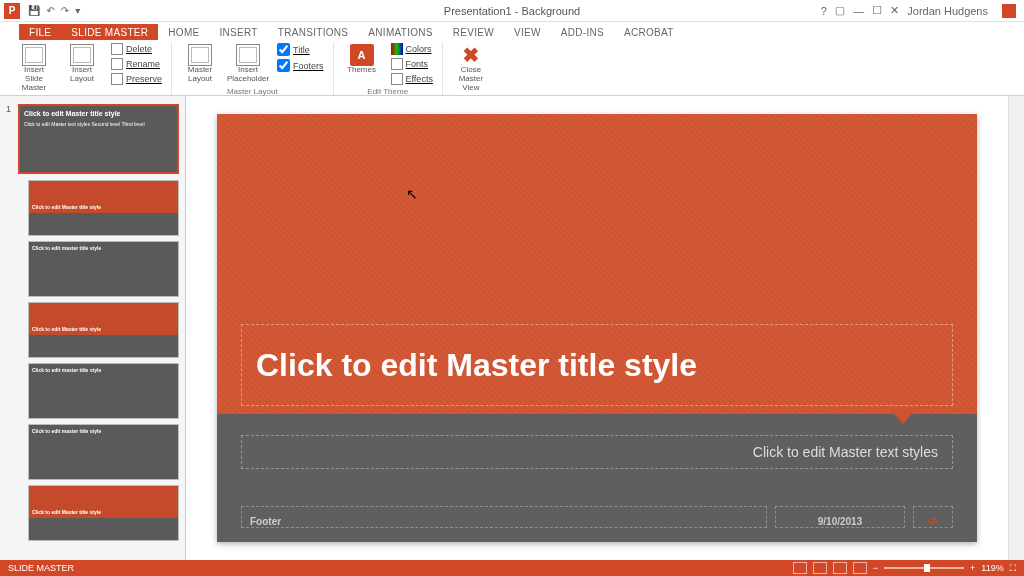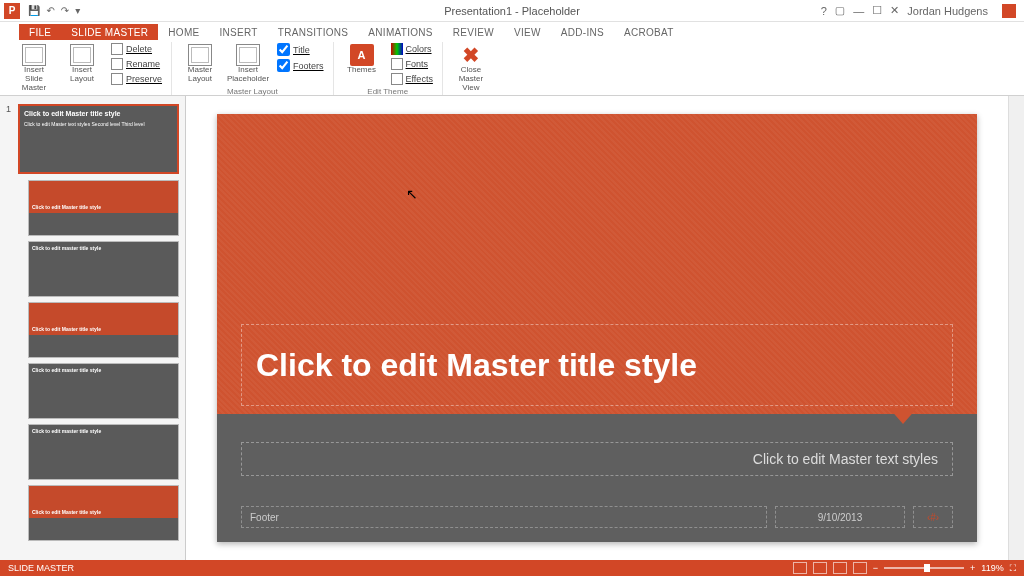--- a/index.html
+++ b/index.html
@@ -65,24 +65,24 @@
 .editor { flex: 1; background: #fff; display: flex; align-items: center; justify-content: center; position: relative; }
 .editor::-webkit-scrollbar { width: 14px; }
 .slide-canvas { width: 760px; height: 428px; background: #5f5f5f; box-shadow: 0 2px 6px rgba(0,0,0,.3); position: relative; }
 .slide-upper { position: absolute; top: 0; left: 0; right: 0; height: 300px;
   background: #cf5330;
   background-image: repeating-linear-gradient(45deg, rgba(255,255,255,0.04) 0 2px, transparent 2px 4px);
 }
 .slide-title-ph { position: absolute; left: 24px; right: 24px; top: 210px; height: 82px; border: 1px dashed rgba(255,255,255,.4); display: flex; align-items: center; padding: 0 14px; }
 .slide-title-ph span { color: #fff; font-size: 32px; font-weight: bold; }
 .slide-notch { position: absolute; top: 294px; right: 60px; width: 0; height: 0; border-left: 14px solid transparent; border-right: 14px solid transparent; border-top: 16px solid #cf5330; z-index: 2; }
-.slide-text-ph { position: absolute; left: 24px; right: 24px; top: 328px; height: 34px; border: 1px dashed rgba(255,255,255,.35); display: flex; align-items: center; justify-content: flex-end; padding: 0 14px; }
+.slide-text-ph { position: absolute; left: 24px; right: 24px; top: 321px; height: 34px; border: 1px dashed rgba(255,255,255,.35); display: flex; align-items: center; justify-content: flex-end; padding: 0 14px; }
 .slide-text-ph span { color: #ddd; font-size: 14px; }
 .slide-footer-row { position: absolute; left: 24px; right: 24px; bottom: 14px; display: flex; gap: 8px; }
-.slide-footer-row .ph { border: 1px dashed rgba(255,255,255,.3); height: 22px; display: flex; align-items: center; padding: 0 8px; color: #ccc; font-size: 10px; }
+.slide-footer-row .ph { border: 1px dashed rgba(255,255,255,.3); height: 22px; display: flex; align-items: flex-end; padding: 0 8px; color: #ccc; font-size: 10px; font-weight: bold; }
 .slide-footer-row .ph.footer { flex: 1; }
 .slide-footer-row .ph.date { width: 130px; justify-content: center; }
 .slide-footer-row .ph.num { width: 40px; justify-content: center; color: #c54a2b; }
 
 .vscroll { width: 16px; background: #f0f0f0; border-left: 1px solid #ddd; }
 
 
 .statusbar { height: 16px; background: #d24726; color: #fff; display: flex; align-items: center; font-size: 9px; padding: 0 8px; }
 .statusbar .sb-left { }
 .statusbar .sb-right { margin-left: auto; display: flex; align-items: center; gap: 6px; }
@@ -96,21 +96,21 @@
 <body>
 
 <div class="titlebar">
   <div class="pp-icon">P</div>
   <div class="qat">
     <span>💾</span>
     <span>↶</span>
     <span>↷</span>
     <span>▾</span>
   </div>
-  <div class="title">Presentation1 - Placeholder</div>
+  <div class="title">Presentation1 - Background</div>
   <div class="win-controls">
     <span>?</span>
     <span>▢</span>
     <span>—</span>
     <span>☐</span>
     <span>✕</span>
     <span class="user">Jordan Hudgens</span>
     <div class="user-pic"></div>
   </div>
 </div>

